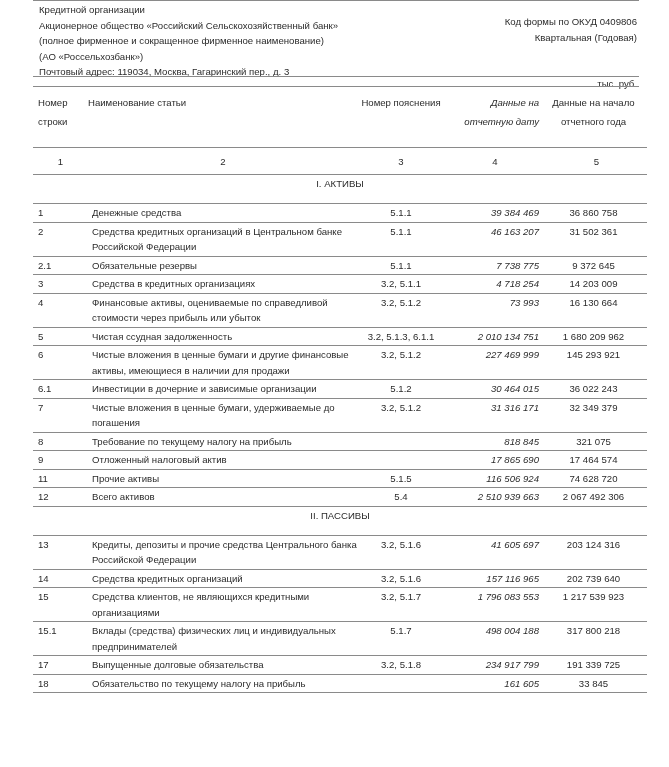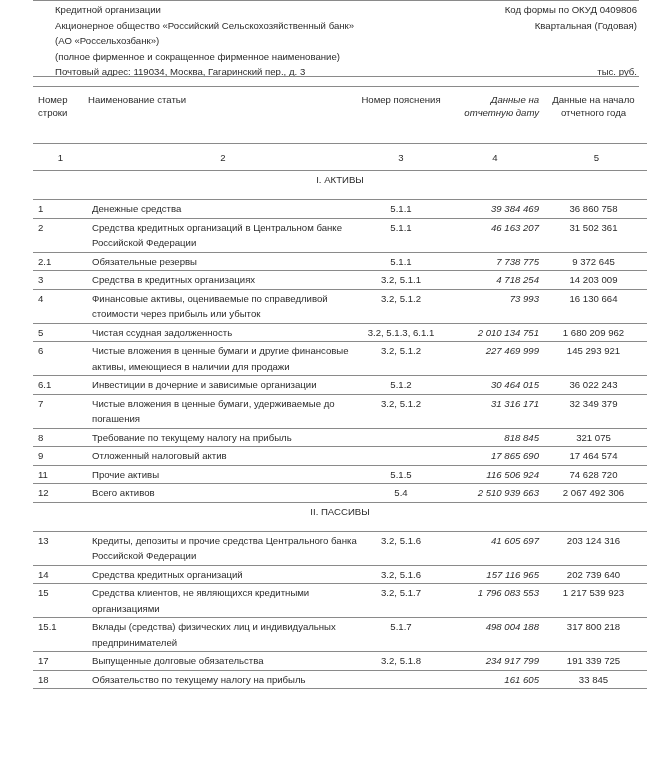--- a/index.html
+++ b/index.html
@@ -3,29 +3,29 @@
 <meta charset="utf-8">
 <style>
   html, body { margin: 0; padding: 0; background: #ffffff; }
   body {
     width: 669px; height: 767px; overflow: hidden;
     font-family: "Liberation Sans", "DejaVu Sans", sans-serif;
     color: #2b2b2b; font-size: 9.6px; line-height: 15px;
     position: relative;
   }
   .hdr { position: absolute; left: 39px; right: 32px; top: 0; }
-  .hdr .line { height: 15.5px; white-space: nowrap; position: relative; margin-left: 16px; }
-  .hdr .r { position: absolute; right: 0; top: 0; }
+  .hdr .line { height: 15.5px; white-space: nowrap; position: relative; }
+  .hdr .r { position: absolute; right: 0; top: 12px; }
   .rule { position: absolute; left: 33px; right: 30px; height: 0; border-top: 1.6px solid #8a8a8a; }
   table {
     position: absolute; left: 33px; top: 84px; width: 606px;
     border-collapse: collapse; table-layout: fixed;
   }
   td, th { padding: 0; vertical-align: top; font-weight: normal; }
-  thead th { padding-top: 9px; padding-bottom: 24px; line-height: 13px; border-bottom: 1.6px solid #8a8a8a; }
+  thead th { padding-top: 9px; padding-bottom: 16px; line-height: 19px; border-bottom: 1.6px solid #8a8a8a; }
   .colnum td { text-align: center; padding: 6px 0 5px; border-bottom: 1.6px solid #8a8a8a; }
   .section td { text-align: center; padding: 1px 0 12px; height: 15px; border-bottom: 1.6px solid #8a8a8a; }
   tbody tr.row td { padding-top: 1px; padding-bottom: 1px; border-bottom: 1.6px solid #8a8a8a; line-height: 15.5px; }
   .c1 { width: 50px; padding-left: 5px !important; }
   .c2 { width: 270px; padding-left: 4px !important; }
   .c3 { width: 86px; text-align: center; margin-left: 31px; }
   .c4 { width: 95px; text-align: right; padding-right: 7px !important; font-style: italic; }
   .c5 { width: 95px; text-align: center; padding-right: 6px !important; }
   thead .c1 { text-align: left; }
   thead .c2 { text-align: left; padding-left: 0 !important; }
@@ -36,22 +36,22 @@
 <div class="rule" style="top:0px;"></div>
 <div class="hdr">
   <div class="line" style="margin-top:2px;">
     <span>Кредитной организации</span>
     <span class="r">Код формы по ОКУД 0409806</span>
   </div>
   <div class="line">
     <span>Акционерное общество «Российский Сельскохозяйственный банк»</span>
     <span class="r">Квартальная (Годовая)</span>
   </div>
+  <div class="line"><span>(полное фирменное и сокращенное фирменное наименование)</span></div>
   <div class="line"><span>(АО «Россельхозбанк»)</span></div>
-  <div class="line"><span>(полное фирменное и сокращенное фирменное наименование)</span></div>
   <div class="line">
     <span>Почтовый адрес: 119034, Москва, Гагаринский пер., д. 3</span>
     <span class="r">тыс. руб.</span>
   </div>
 </div>
 <div class="rule" style="top:76px;"></div>
 <div class="rule" style="top:86px;"></div>
 
 <table>
   <thead>

